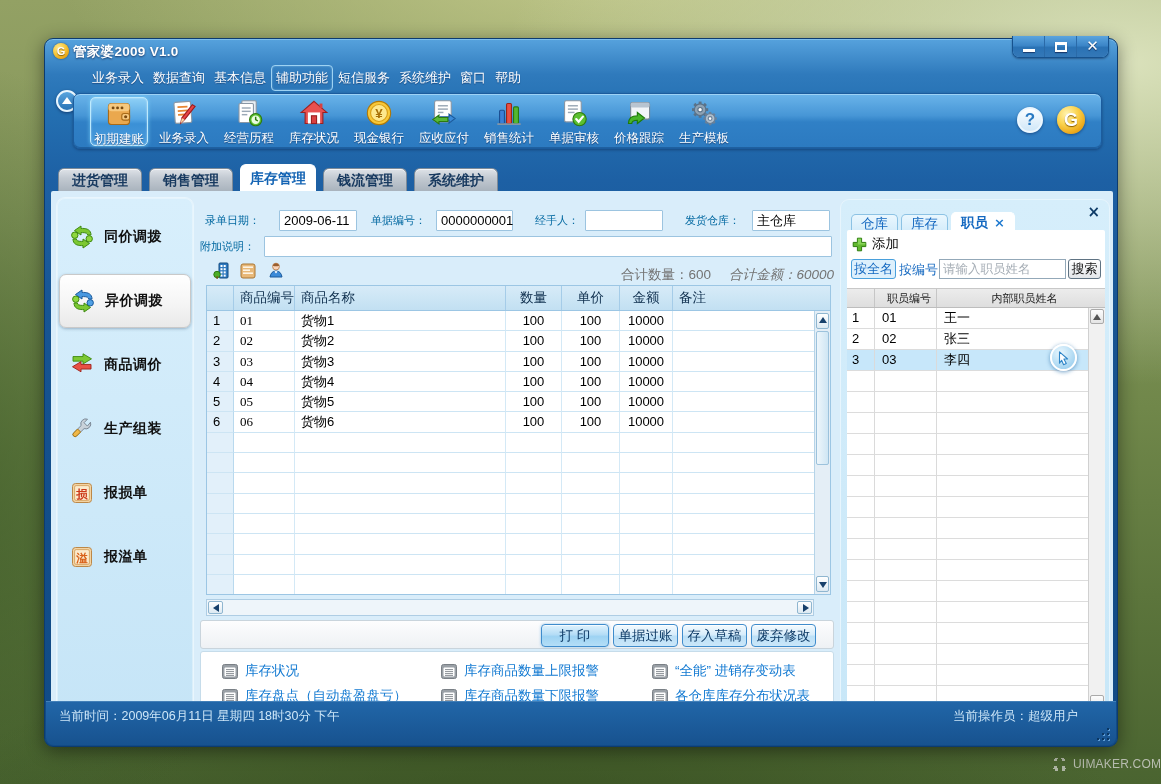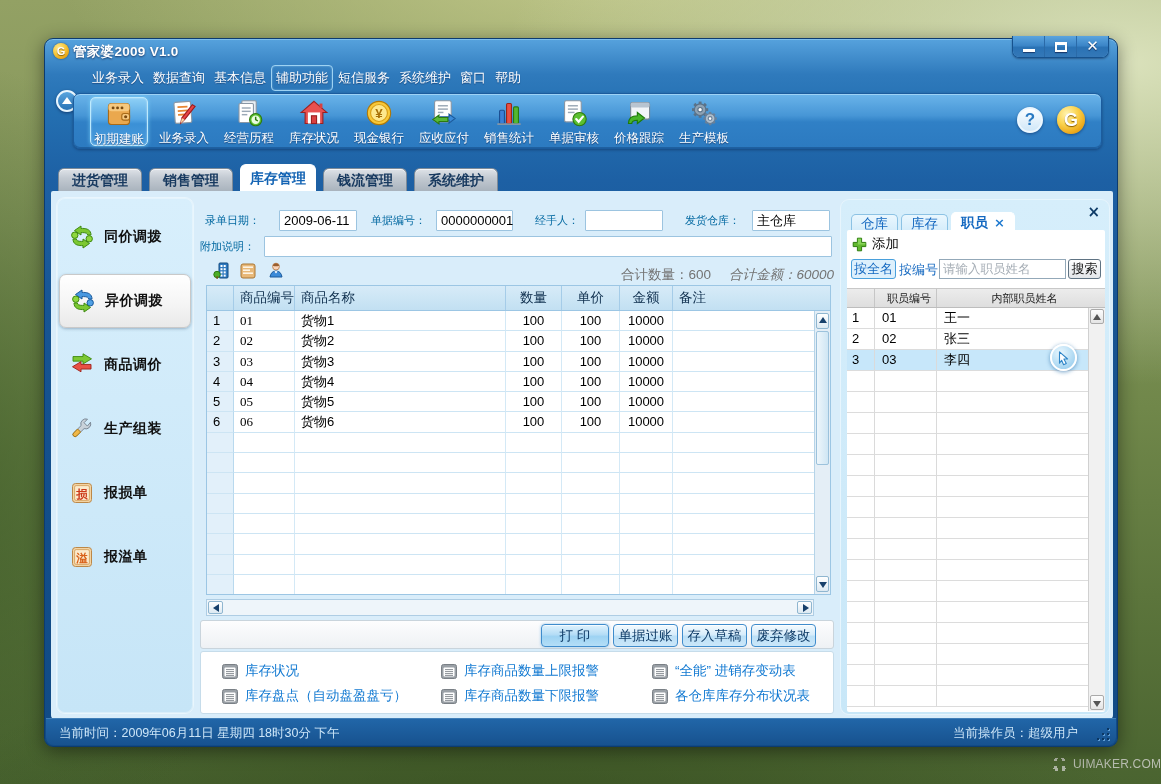--- a/index.html
+++ b/index.html
@@ -218,21 +218,21 @@
   .st-btn { position:absolute; left:1px; right:1px; height:15px; background:linear-gradient(180deg,#fdfdfd,#e4e4e4);
     border:1px solid #aaa; border-radius:2px; }
   .st-btn .tri-u { border-bottom-color:#555; margin-top:-3px; }
   .st-btn .tri-d { border-top-color:#555; }
   .cursor-badge { position:absolute; left:209px; top:144px; width:27px; height:27px; border-radius:50%;
     background:radial-gradient(circle at 38% 30%, #eaf7fe 0%, #bfe2f6 45%, #8cc6ea 100%);
     border:2px solid #fff; box-shadow:0 1px 4px rgba(40,110,170,.65); }
   .cursor-badge svg { position:absolute; left:4px; top:3px; width:17px; height:17px; }
 
   
-  .statusbar { position:absolute; left:1px; right:1px; bottom:1px; height:27px;
+  .statusbar { position:absolute; left:1px; right:1px; bottom:1px; height:44px;
     border-radius:0 0 8px 8px; background:linear-gradient(180deg,#2166a8 0%,#17528f 100%);
     border-top:1px solid #417fb8;padding-left:44px; }
   .status-left { position:absolute; left:13px; top:6px; font-size:12.5px; color:#cde6f8; }
   .status-right { position:absolute; right:38px; top:6px; font-size:12.5px; color:#cde6f8; }
   .grip { position:absolute; right:7px; bottom:5px; width:14px; height:14px; }
   .grip i { position:absolute; width:2px; height:2px; background:#0c3763; box-shadow:1px 1px 0 #5f9cd4; }
 </style>
 </head>
 <body>
 

